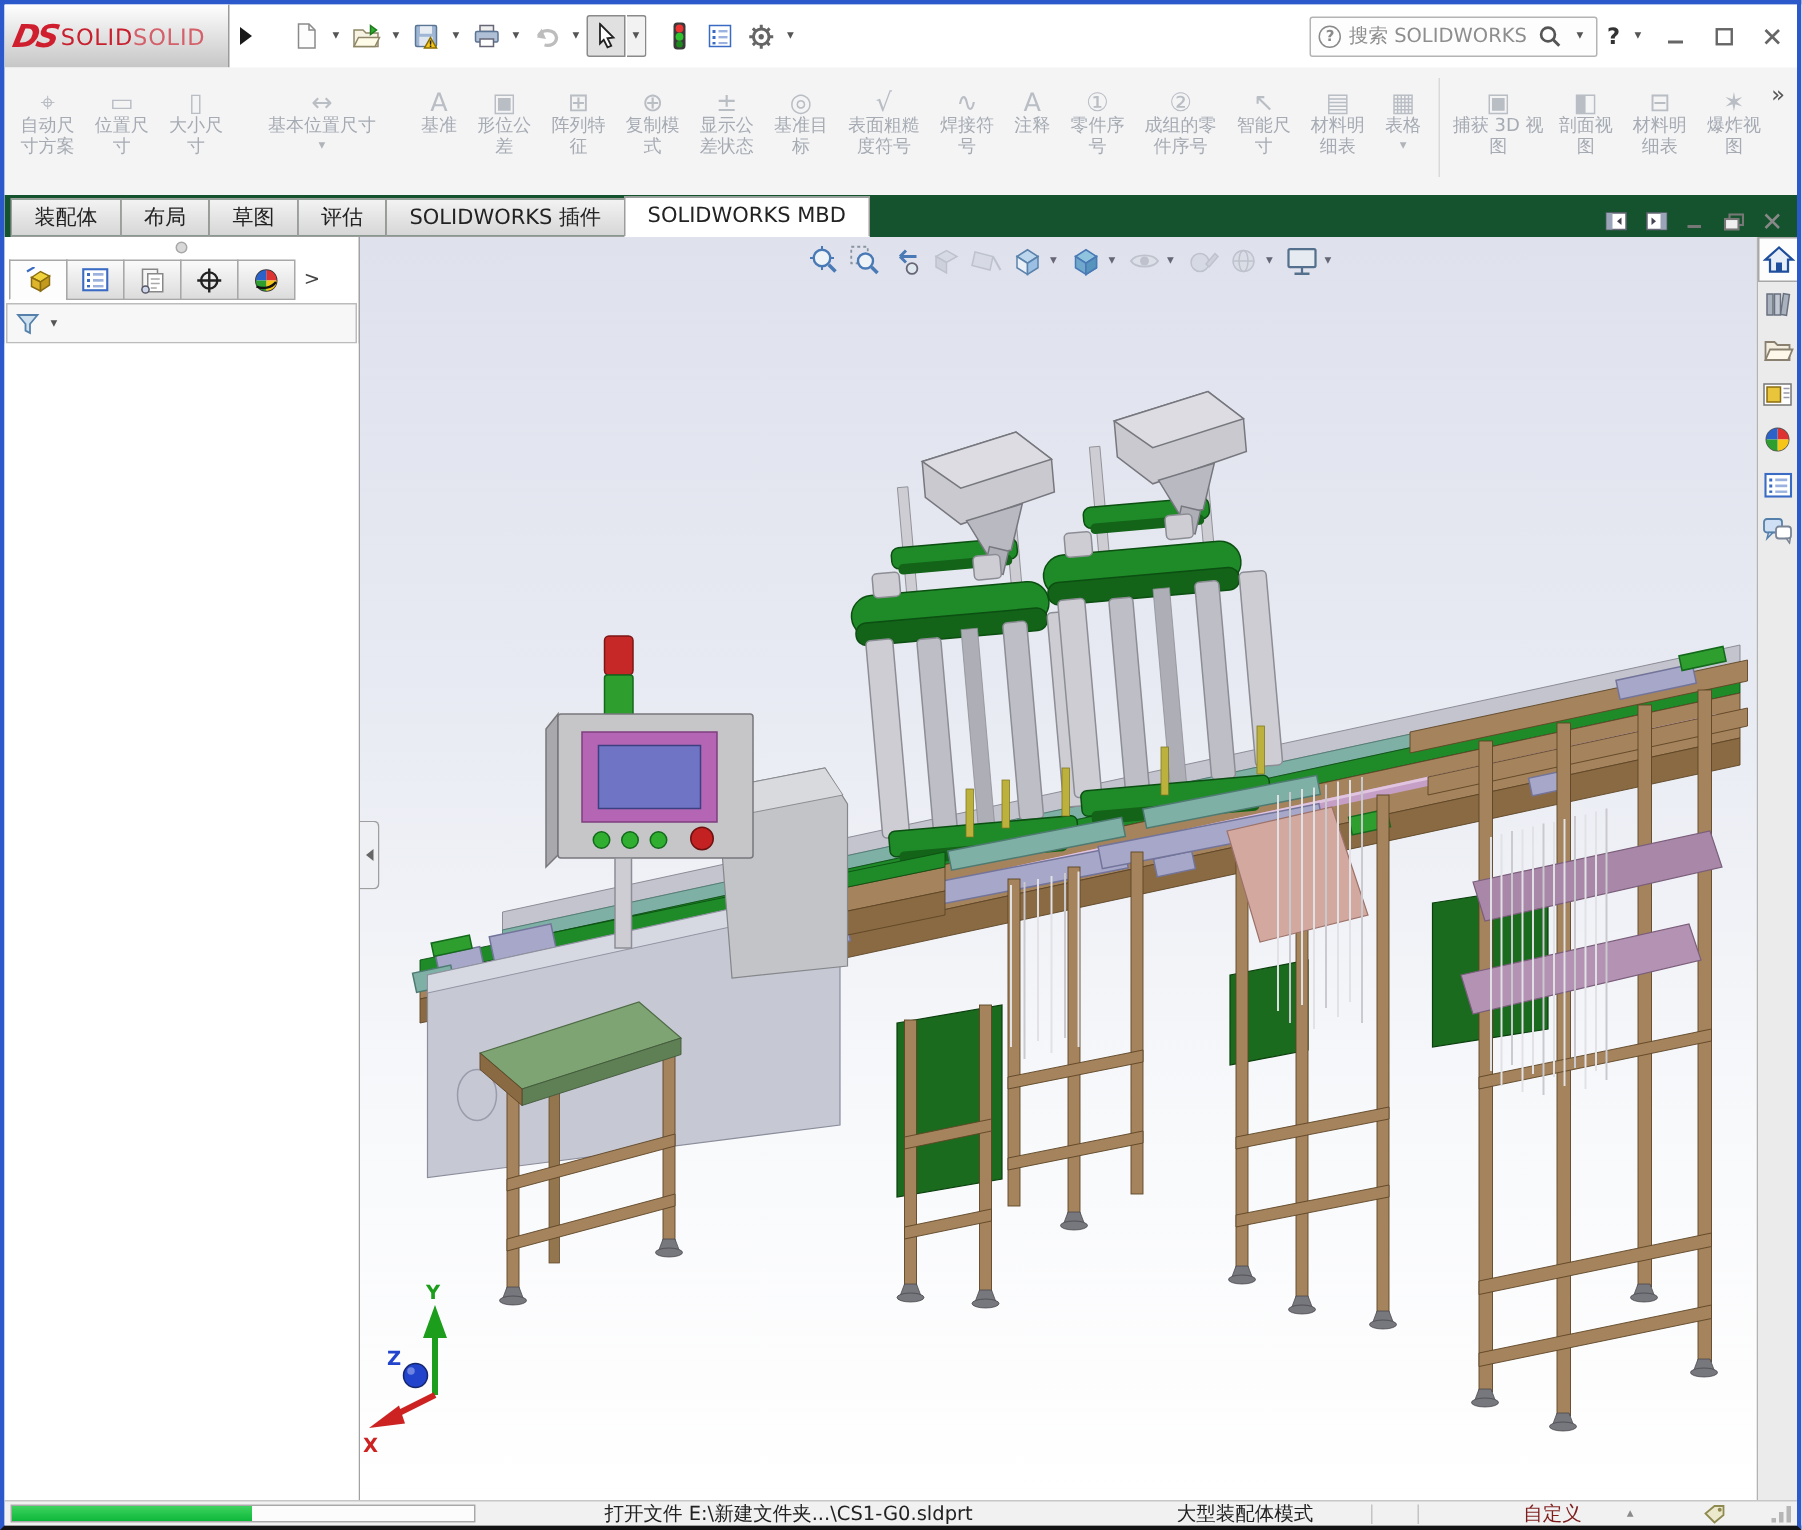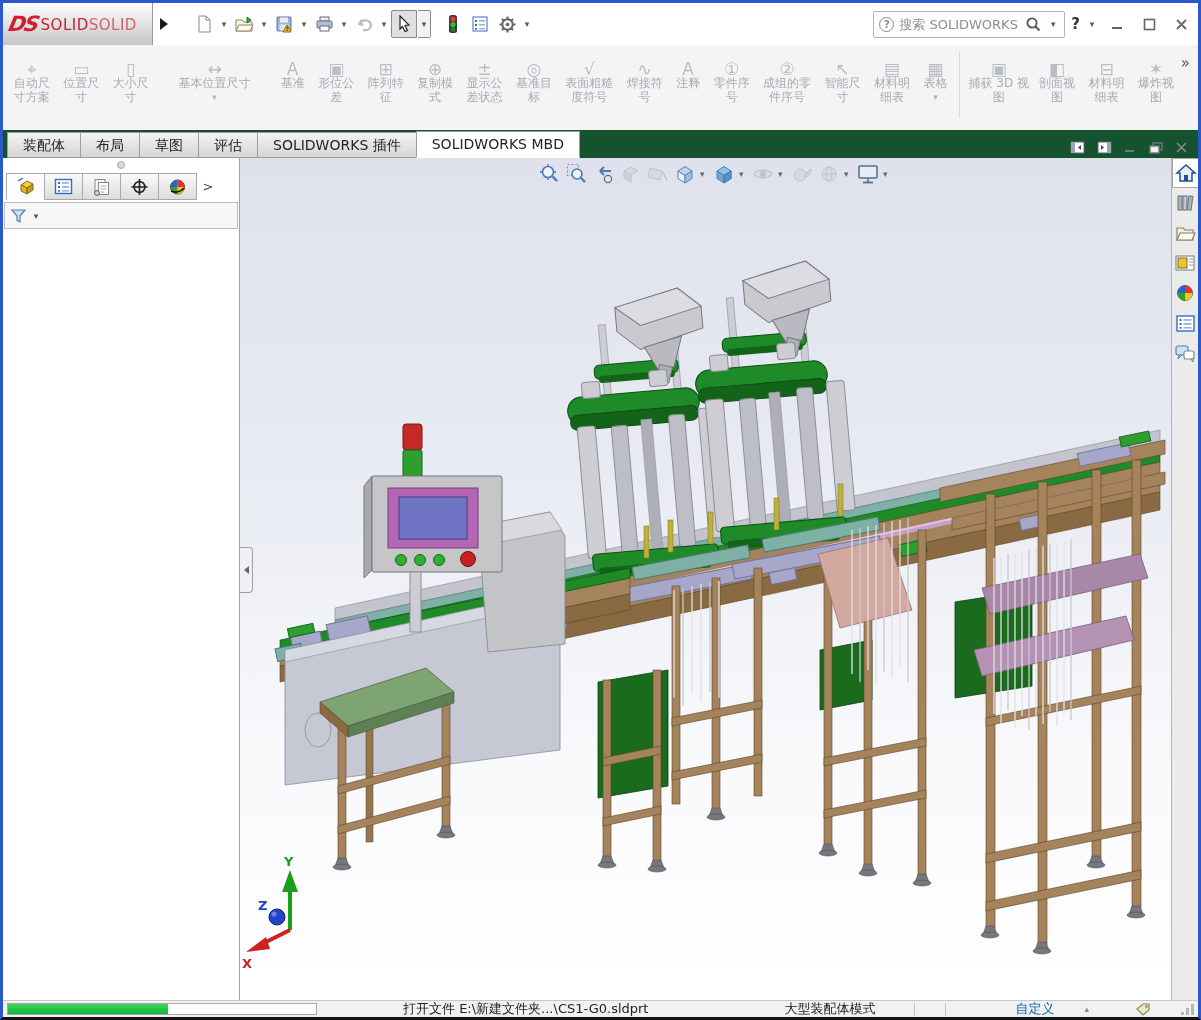--- a/index.html
+++ b/index.html
@@ -92,21 +92,21 @@
 
   
   .statusbar { height:17px; flex:0 0 17px; background:#f1f1f1; border-top:1px solid #c7c7c7;
                display:flex; align-items:center; font-size:13px; color:#222; padding:0 4px; }
   .progress-track { width:310px; height:12px; border:1px solid #a8a8a8; background:#fcfcfc; margin-right:86px; }
   .progress-fill { height:100%; background:linear-gradient(#3fd35f,#0db83a); }
   .openingtext { white-space:nowrap; }
   .sb-right { margin-left:auto; display:flex; align-items:center;gap:20px; }
   .sb-mode { margin-right:14px; white-space:nowrap; }
   .sb-sep { width:1px; height:13px; background:#c4c4c4; margin:0 5px; }
-  .sb-custom { color:#0369a1; margin:0 10px 0 44px; }
+  .sb-custom { color:#7f1d1d; margin:0 10px 0 44px; }
   .sb-caretup { color:#8a8a8a; font-size:9px; margin-right:26px; }
   .grip { display:flex; align-items:flex-end; gap:2px; margin-left:10px; }
   .grip i { width:3px; background:#b6b6b6; display:block; }
 </style>
 </head>
 <body>
 
 <div class="app">
 
   <div class="titlebar">

